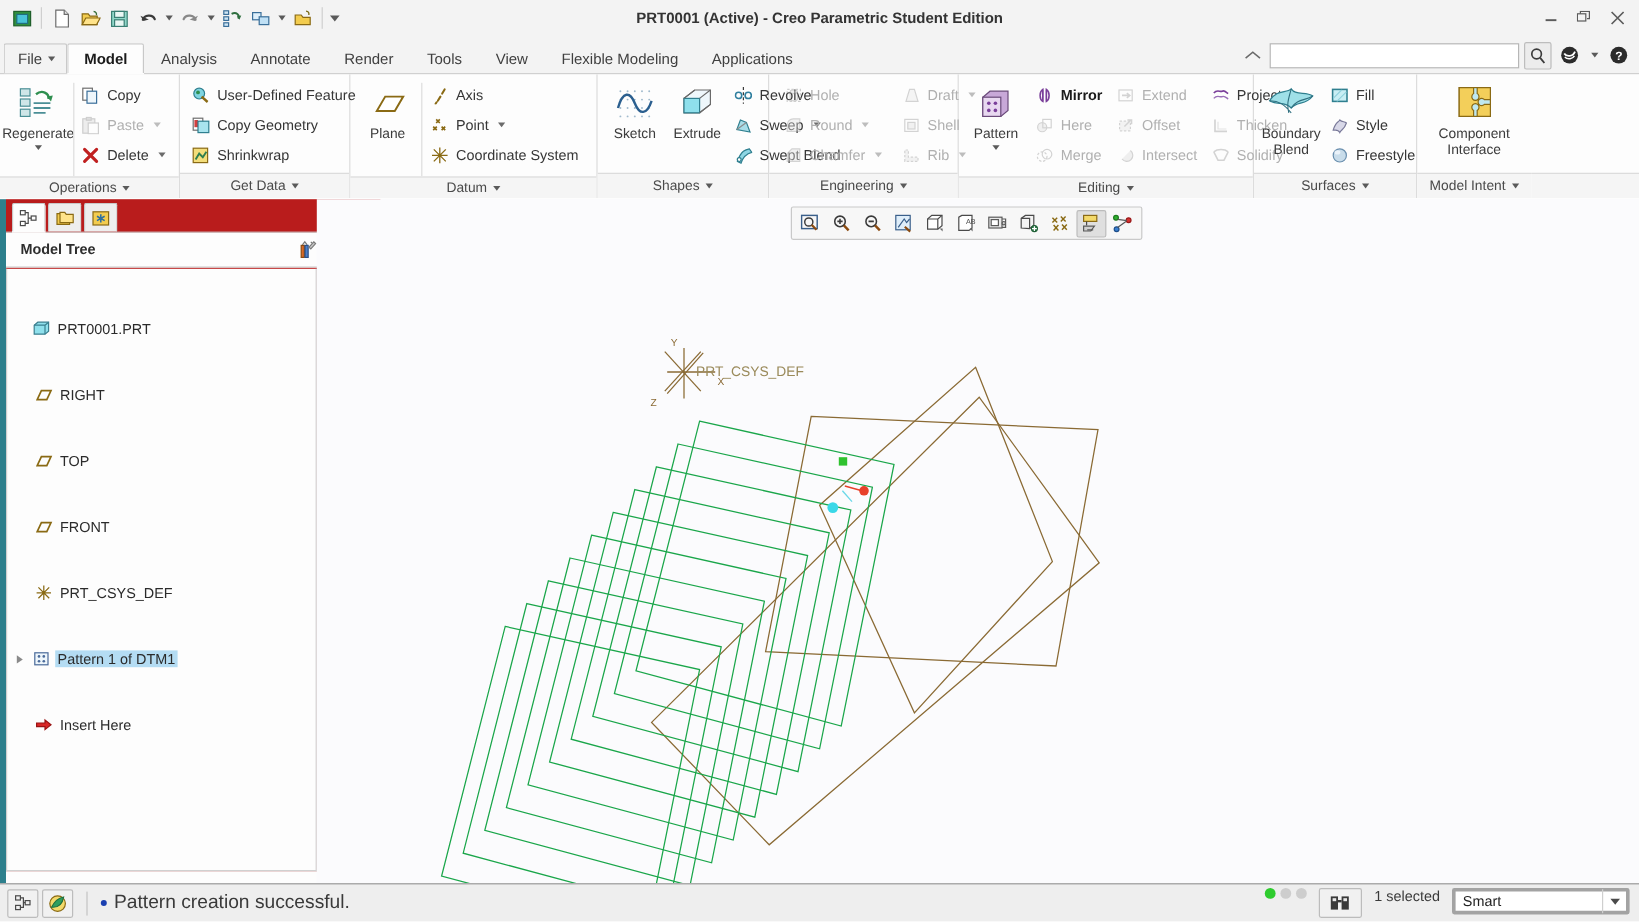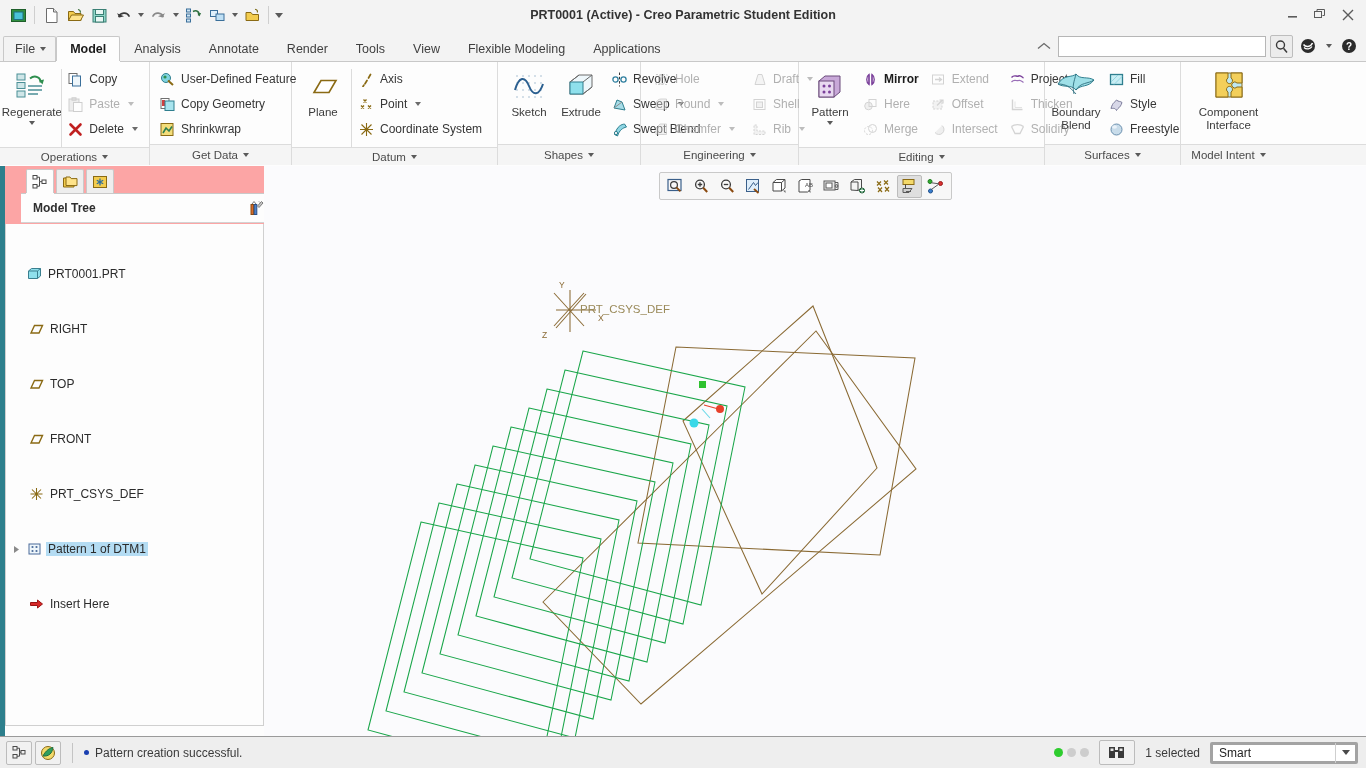--- a/index.html
+++ b/index.html
@@ -116,22 +116,21 @@
             border-top:4px solid #6b6b6b; margin-left:3px;}
   .smcaret.dis{ border-top-color:#bdbdbd; }
 
   
   .accentbar{
     position:absolute; left:0; top:166px; width:5px; height:570px;
     background:#2d7f8c;
   }
   .leftpanel{
     position:absolute; left:5px; top:166px; width:312px; height:560px;
-    background:#fca5a5;
-    padding-left:16px;
+    background:#b91c1c;
   }
   .nav-tabs{ display:flex; align-items:flex-end; height:28px; padding-left:5px; gap:2px;
              border-bottom:1px solid #c9c9c9; }
   .ntab{
     width:28px;height:24px; display:flex;align-items:center;justify-content:center;
     border:1px solid #c9c9c9; border-bottom:none; background:#eeeeee; border-radius:2px 2px 0 0;
   }
   .ntab.active{ background:#fdfdfd; position:relative; z-index:2; box-shadow:0 1px 0 0 #fdfdfd; }
 
   .mt-header{
@@ -177,23 +176,23 @@
     position:absolute; left:0; top:736px; width:1366px; height:32px;
     background:#eeeeee; border-top:1px solid #9a9a9a;
     display:flex; align-items:center;
   }
   .sb-left{ display:flex; align-items:center; gap:3px; padding-left:6px; }
   .sb-ibtn{
     width:26px;height:24px;display:flex;align-items:center;justify-content:center;
     border:1px solid #bcbcbc; background:#f1f1f1; border-radius:2px;
   }
   .sb-vsep{ width:1px; height:20px; background:#c4c4c4; margin:0 8px; }
-  .sb-msg{ display:flex; align-items:center; gap:6px; font-size:12px; color:#3a3a3a; }
+  .sb-msg{ display:flex; align-items:center; gap:6px; font-size:16px; color:#3a3a3a; }
   .msg-dot{ width:5px;height:5px;border-radius:50%;background:#1a3fb0; }
-  .sb-right{ margin-left:auto; display:flex; align-items:center; gap:10px; padding-right:8px; }
+  .sb-right{ margin-left:auto; display:flex; align-items:flex-start; gap:10px; padding-right:8px; }
   .leds{ display:flex; align-items:center; gap:4px; }
   .led{ width:9px;height:9px;border-radius:50%;background:#cdcdcd; }
   .led.green{ background:#2ecc2e; }
   .sb-selcount{ font-size:12px; color:#3a3a3a; }
   .filterbox{
     width:148px;height:22px;background:#fff;border:3px solid #a3a3a3;border-radius:2px;
     display:flex; align-items:center; padding-left:6px; font-size:12px; color:#222;
   }
   .filterbox .fb-arrow{
     margin-left:auto; width:20px;height:20px;display:flex;align-items:center;justify-content:center;

